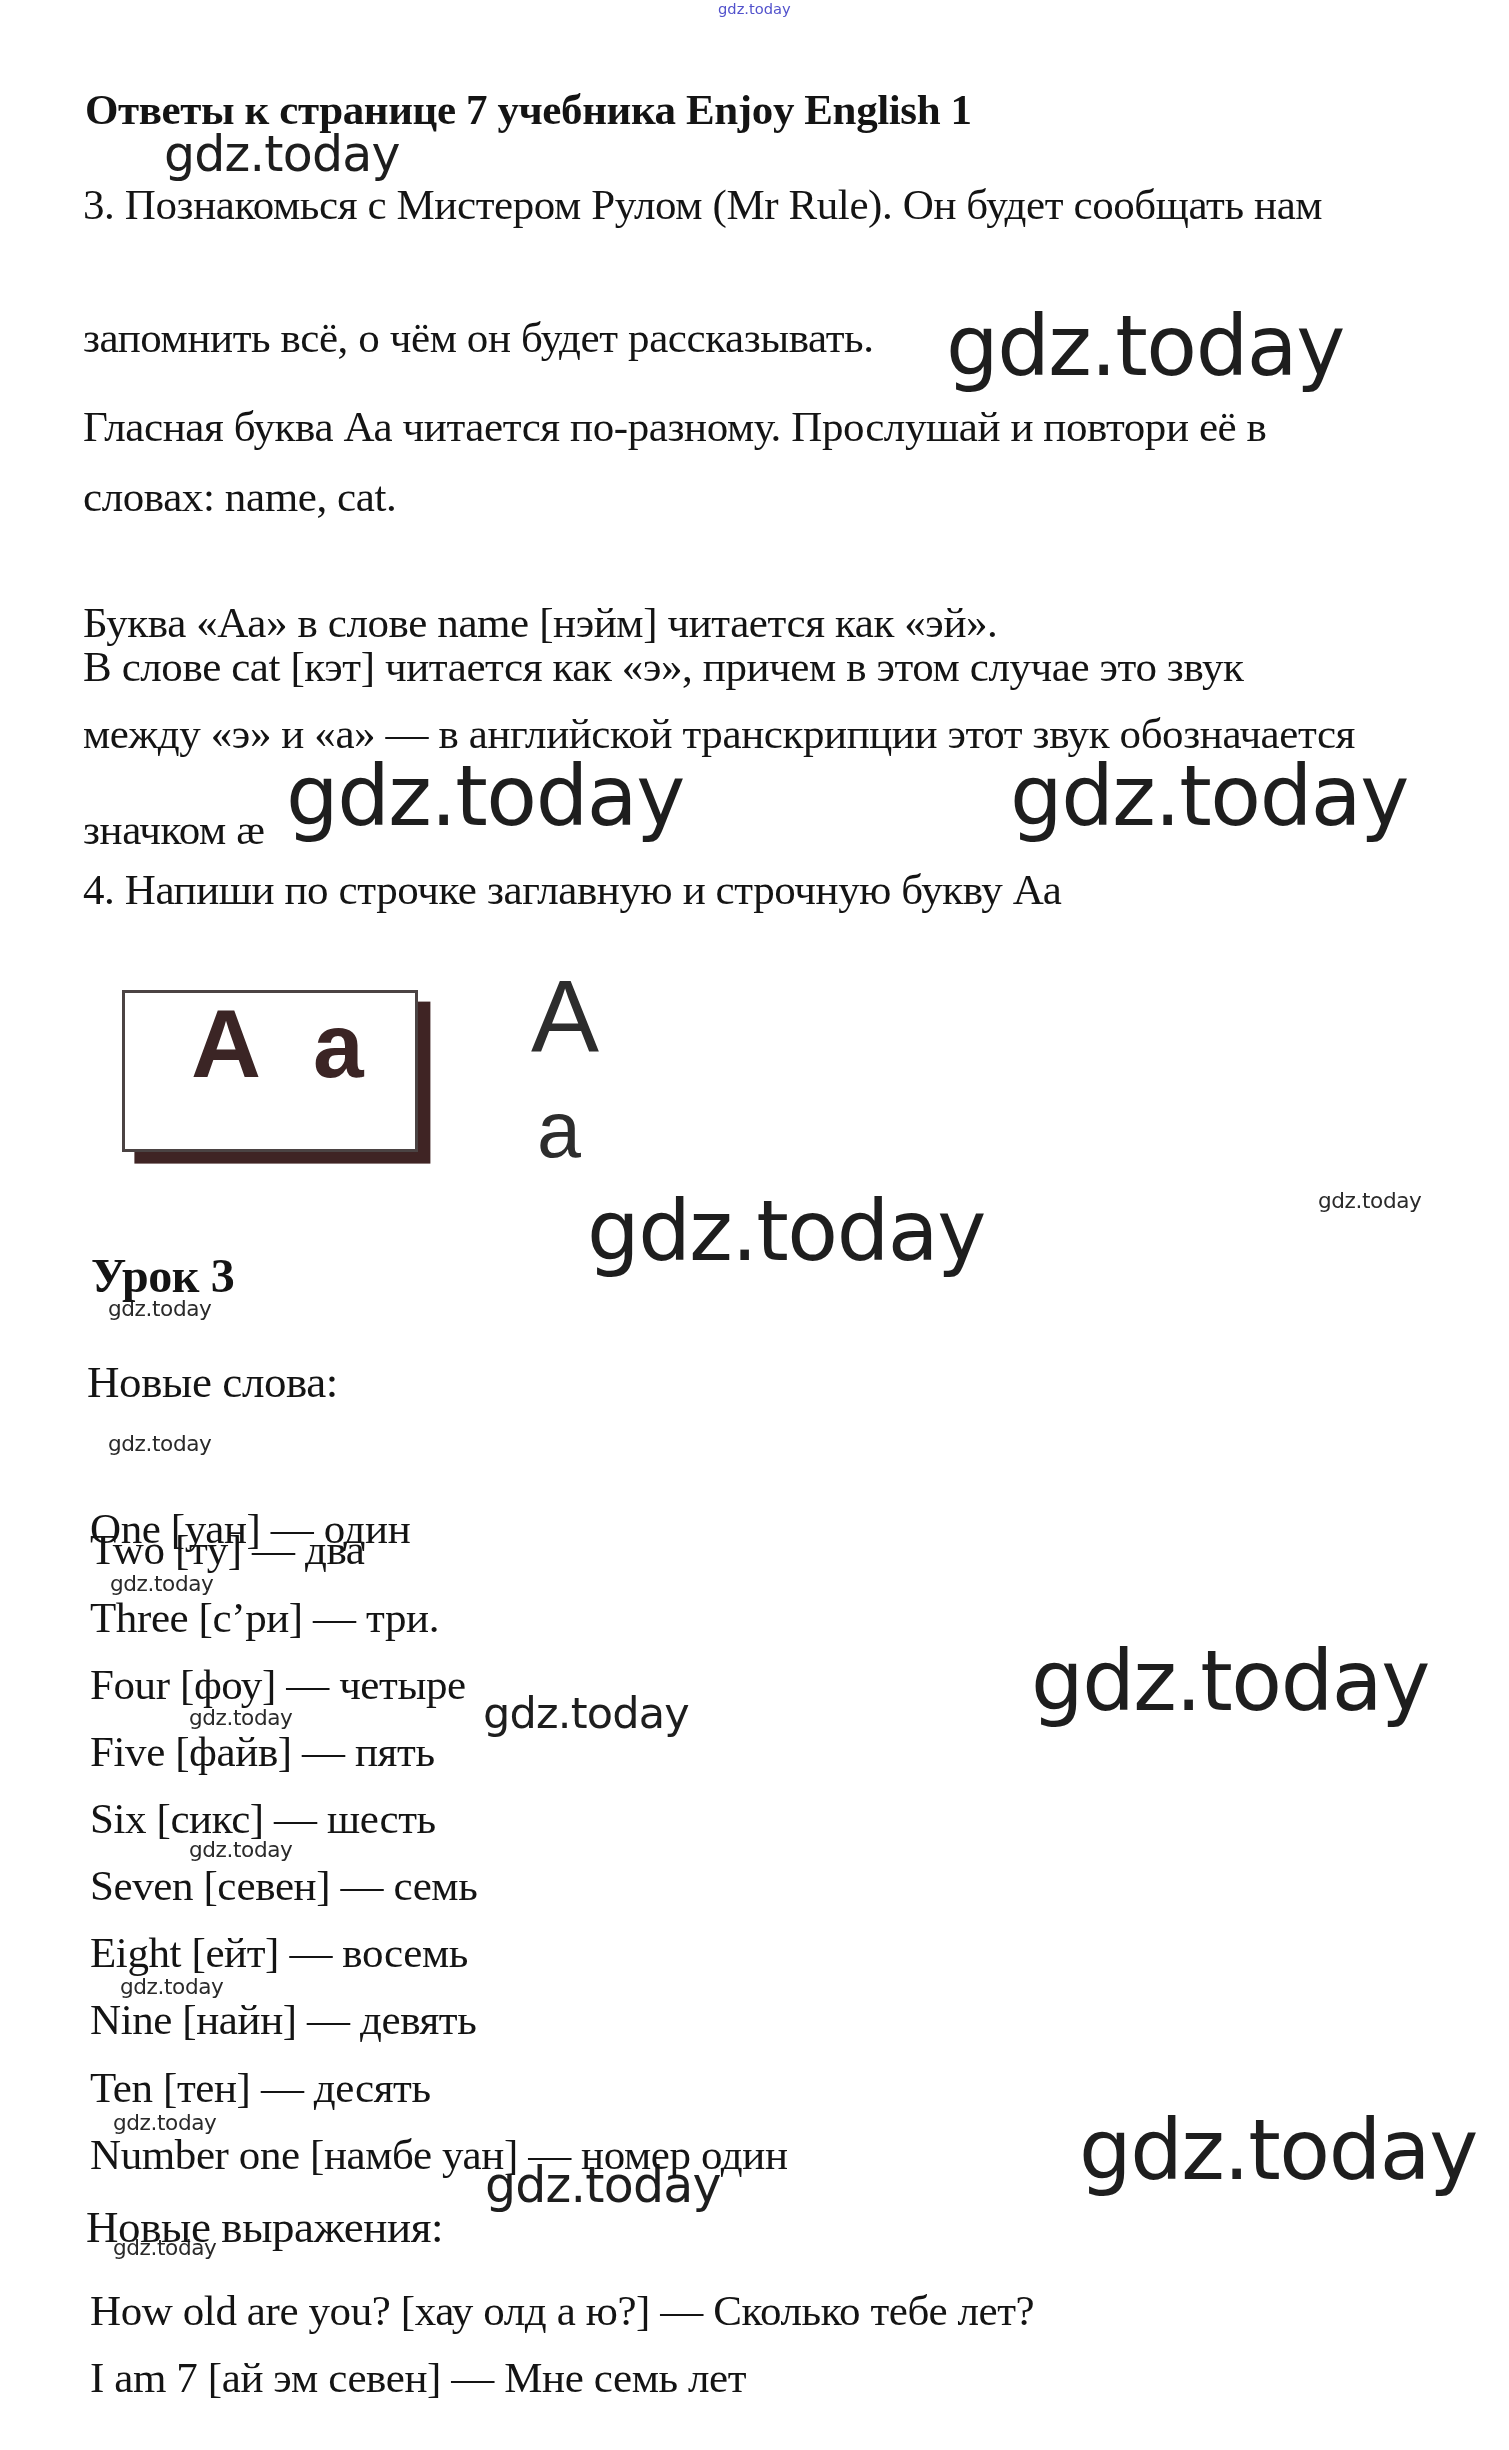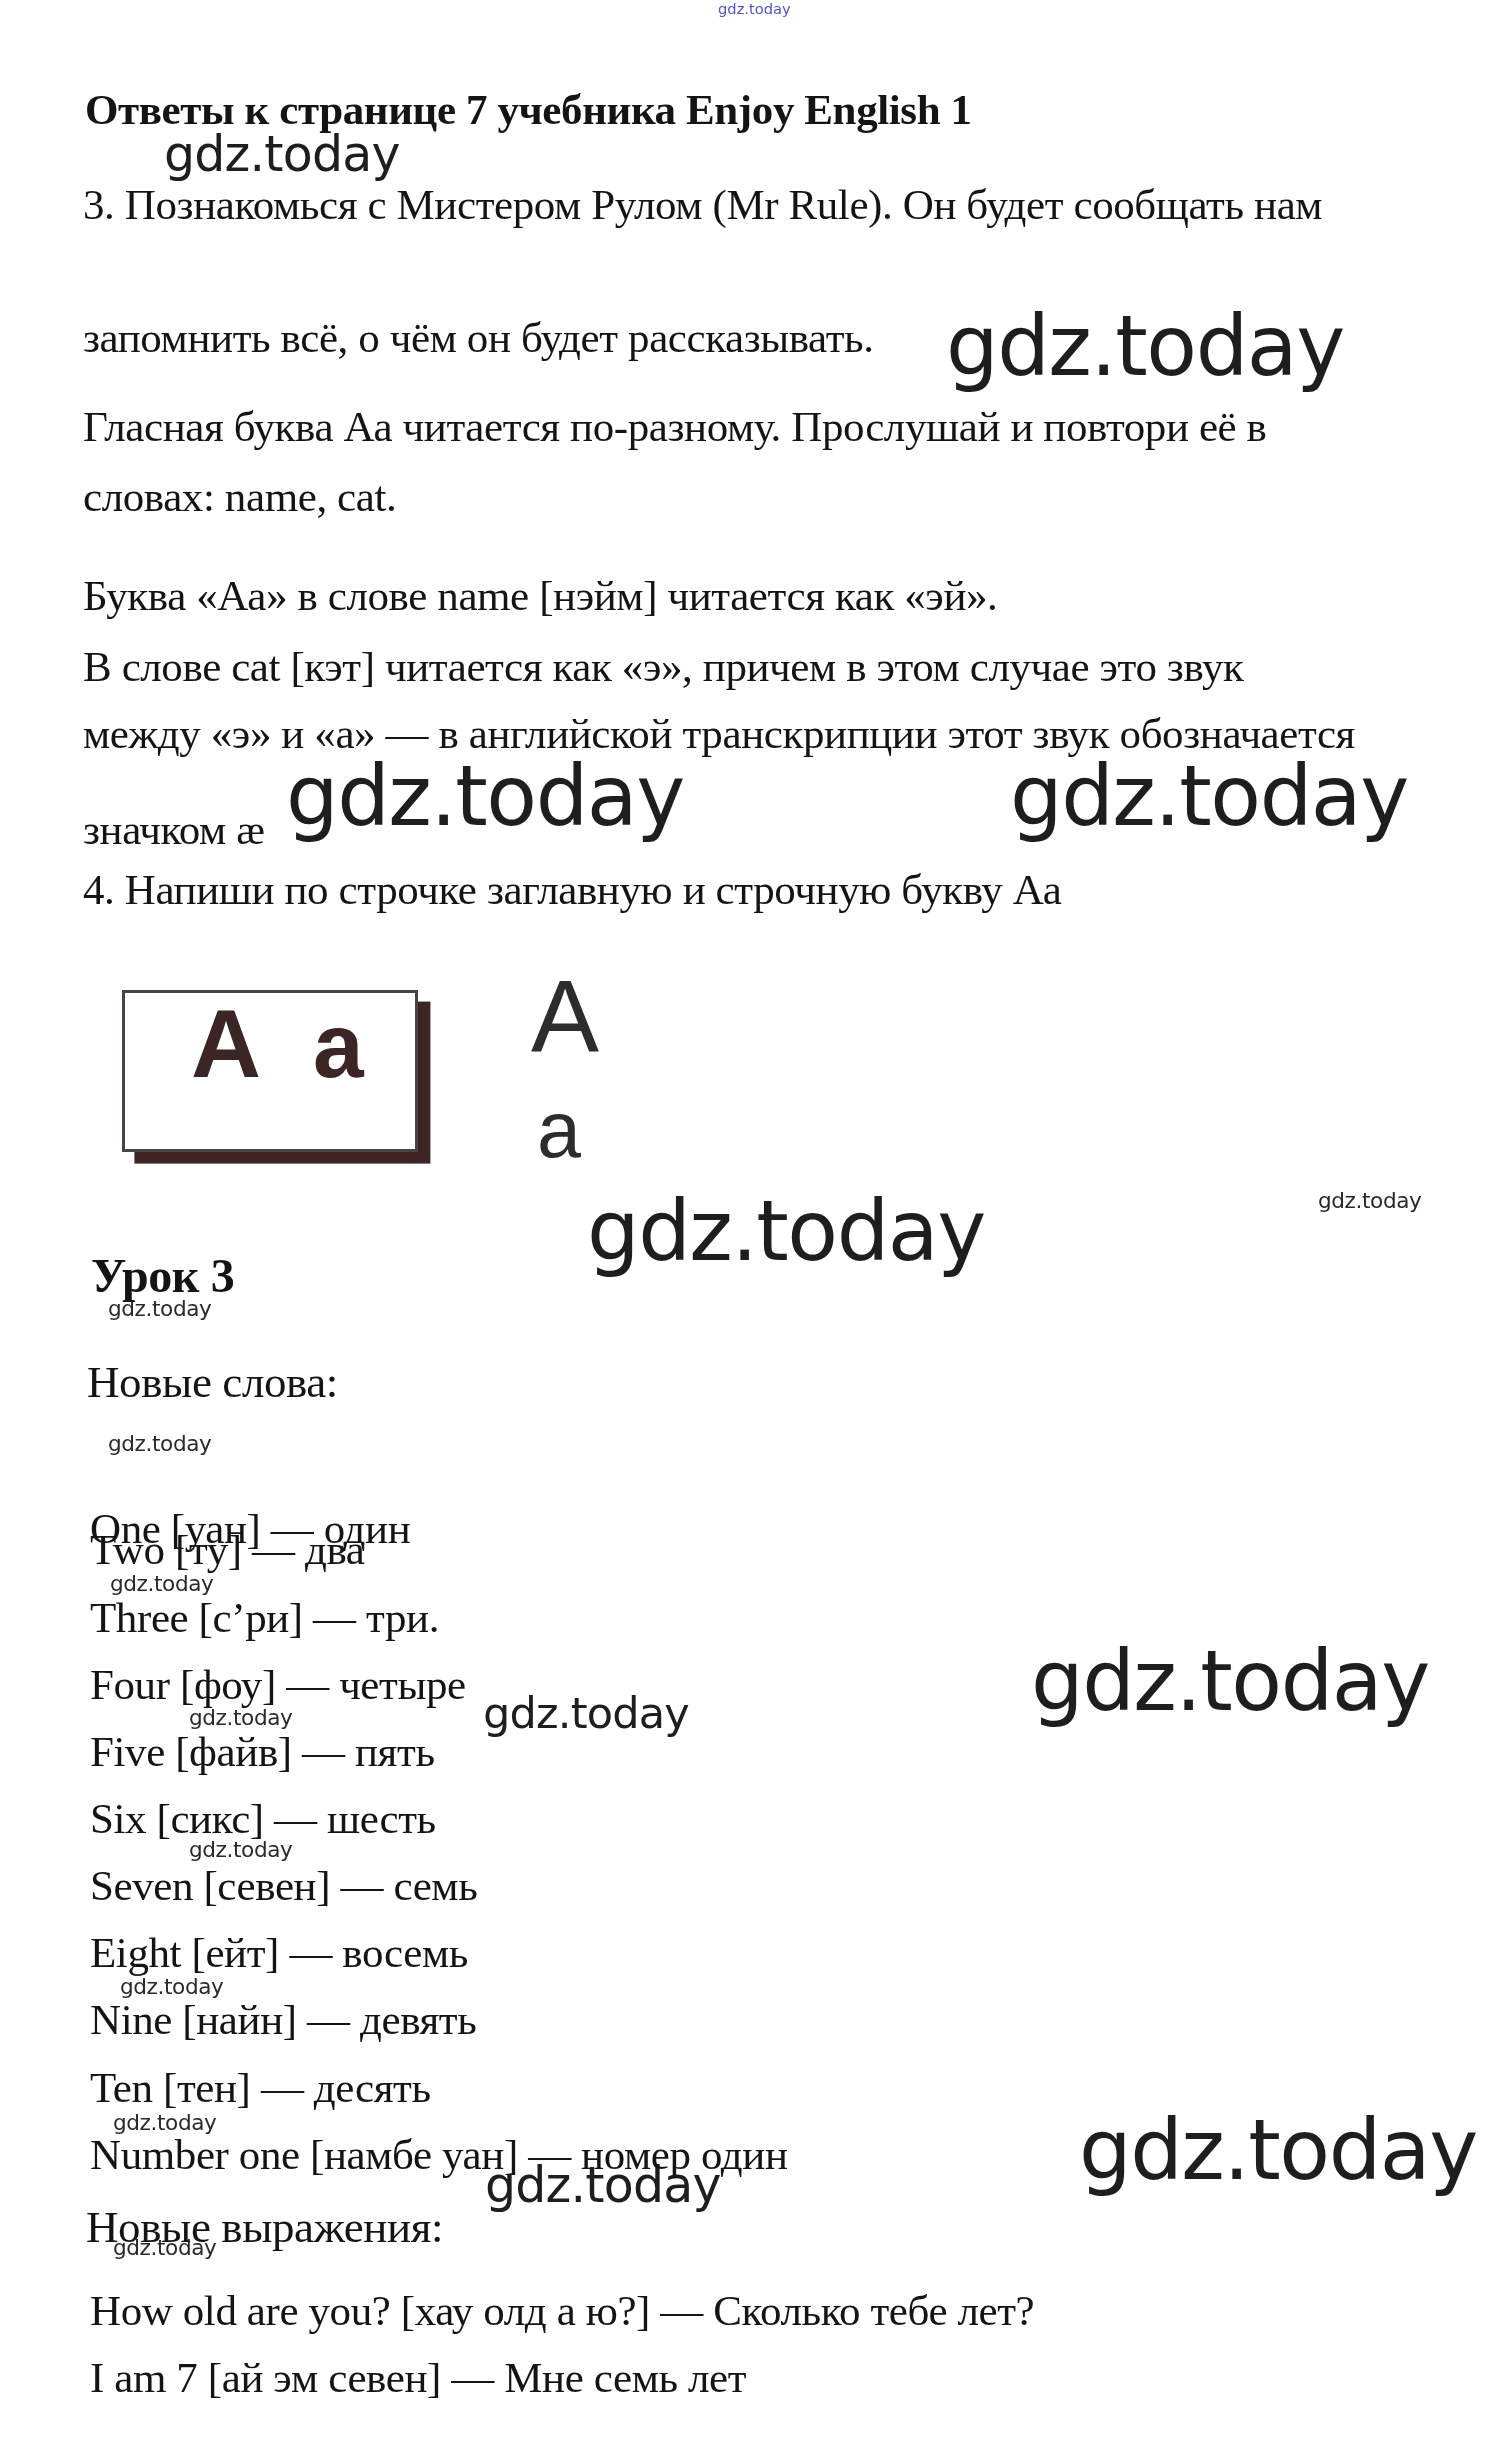--- a/index.html
+++ b/index.html
@@ -99,21 +99,21 @@
   <div class="wm wm-sm" style="left:113px; top:2237px;">gdz.today</div>
 
   <div class="line bold" style="left:85px; top:88px;">Ответы к странице 7 учебника Enjoy English 1</div>
 
   <div class="line" style="left:83px; top:183px;">3. Познакомься с Мистером Рулом (Mr Rule). Он будет сообщать нам</div>
   <div class="line" style="left:83px; top:316px;">запомнить всё, о чём он будет рассказывать.</div>
 
   <div class="line" style="left:83px; top:405px;">Гласная буква Аа читается по-разному. Прослушай и повтори её в</div>
   <div class="line" style="left:83px; top:475px;">словах: name, cat.</div>
 
-  <div class="line" style="left:83px; top:574px;">Буква «Аа» в слове name [нэйм] читается как «эй».</div>
+  <div class="line" style="left:83px; top:601px;">Буква «Аа» в слове name [нэйм] читается как «эй».</div>
 
   <div class="line" style="left:83px; top:645px;">В слове cat [кэт] читается как «э», причем в этом случае это звук</div>
   <div class="line" style="left:83px; top:712px;">между «э» и «а» — в английской транскрипции этот звук обозначается</div>
   <div class="line" style="left:83px; top:780px;margin-top:28px;">значком æ</div>
 
   <div class="line" style="left:83px; top:868px;">4. Напиши по строчке заглавную и строчную букву Аа</div>
 
   <div class="aa-box" style="box-shadow: rgb(63, 36, 36) 12.4px 11.6px 0px;">
     <div class="aa-row">
       <span class="card-letter card-cap" style="color: rgb(59, 37, 37);">A</span>

